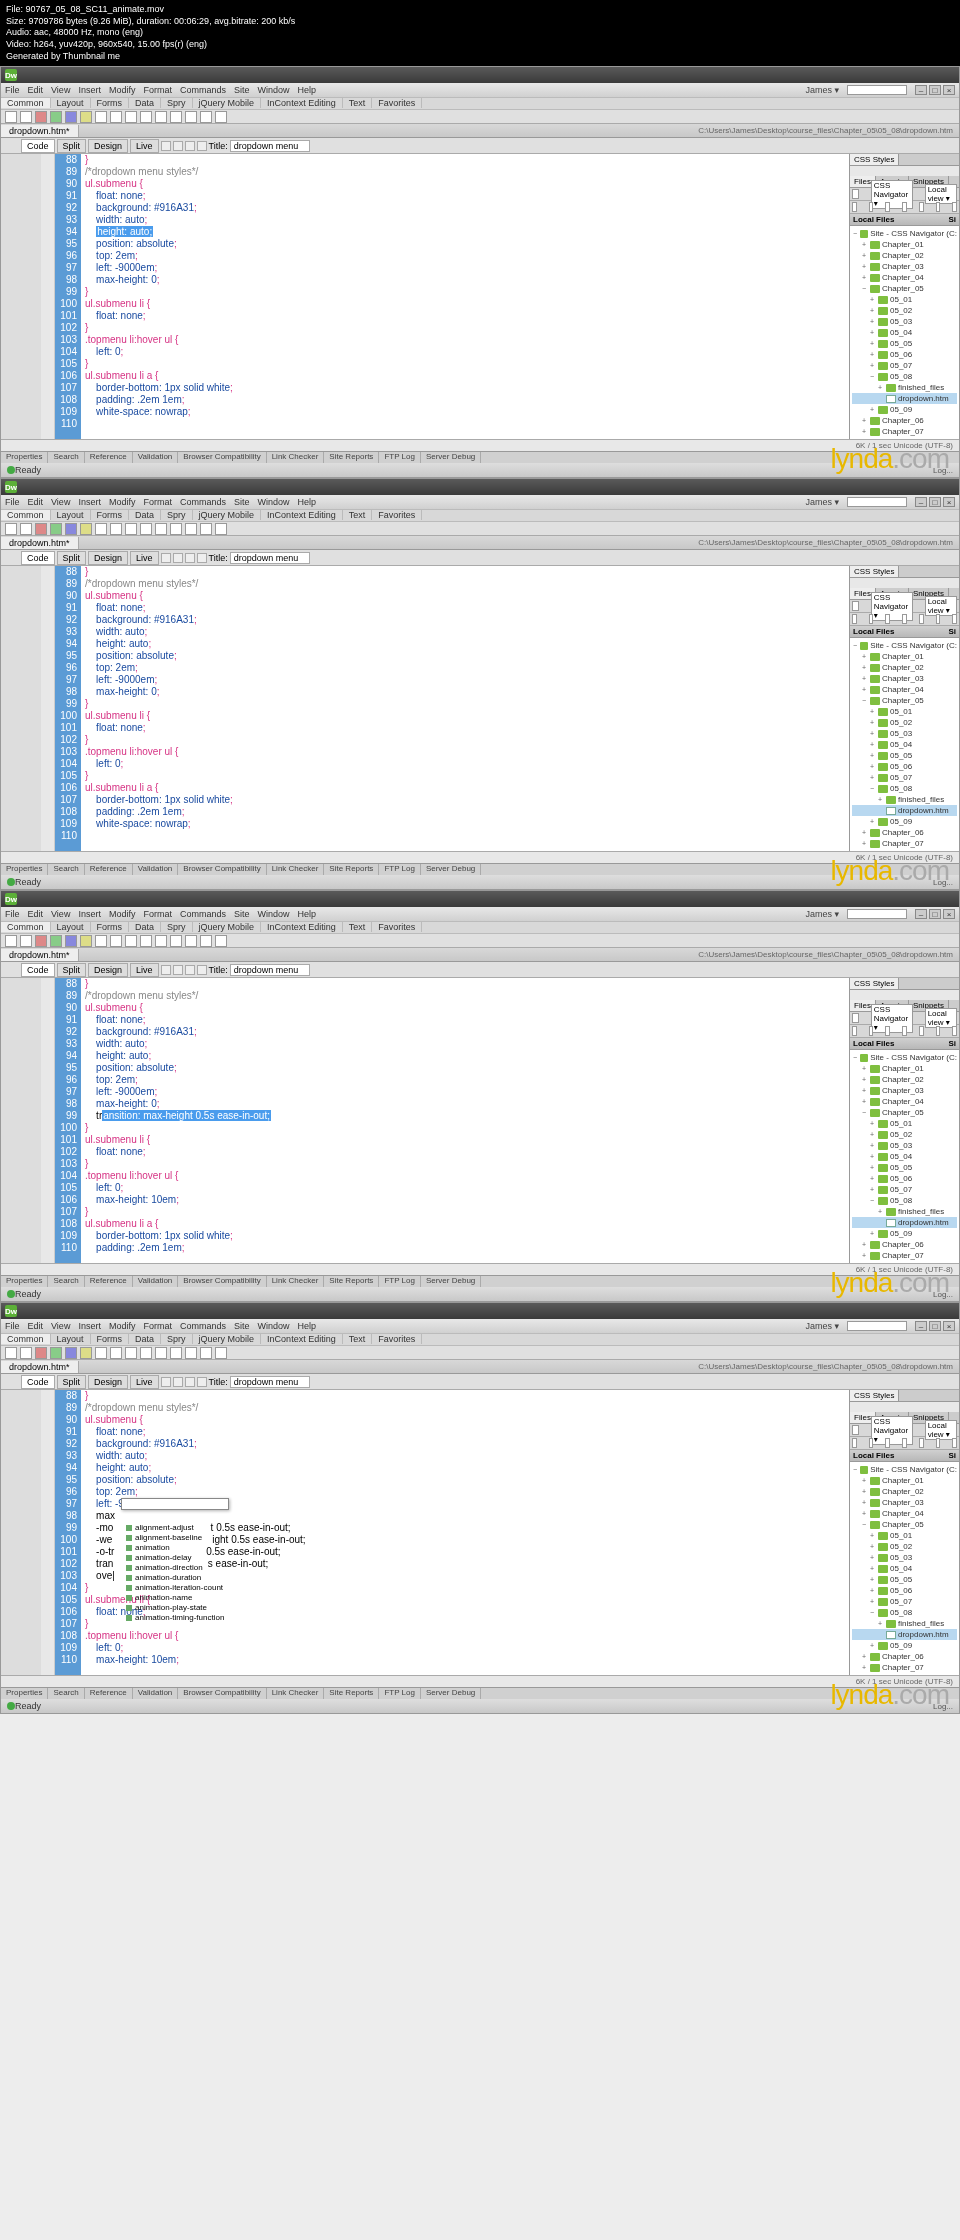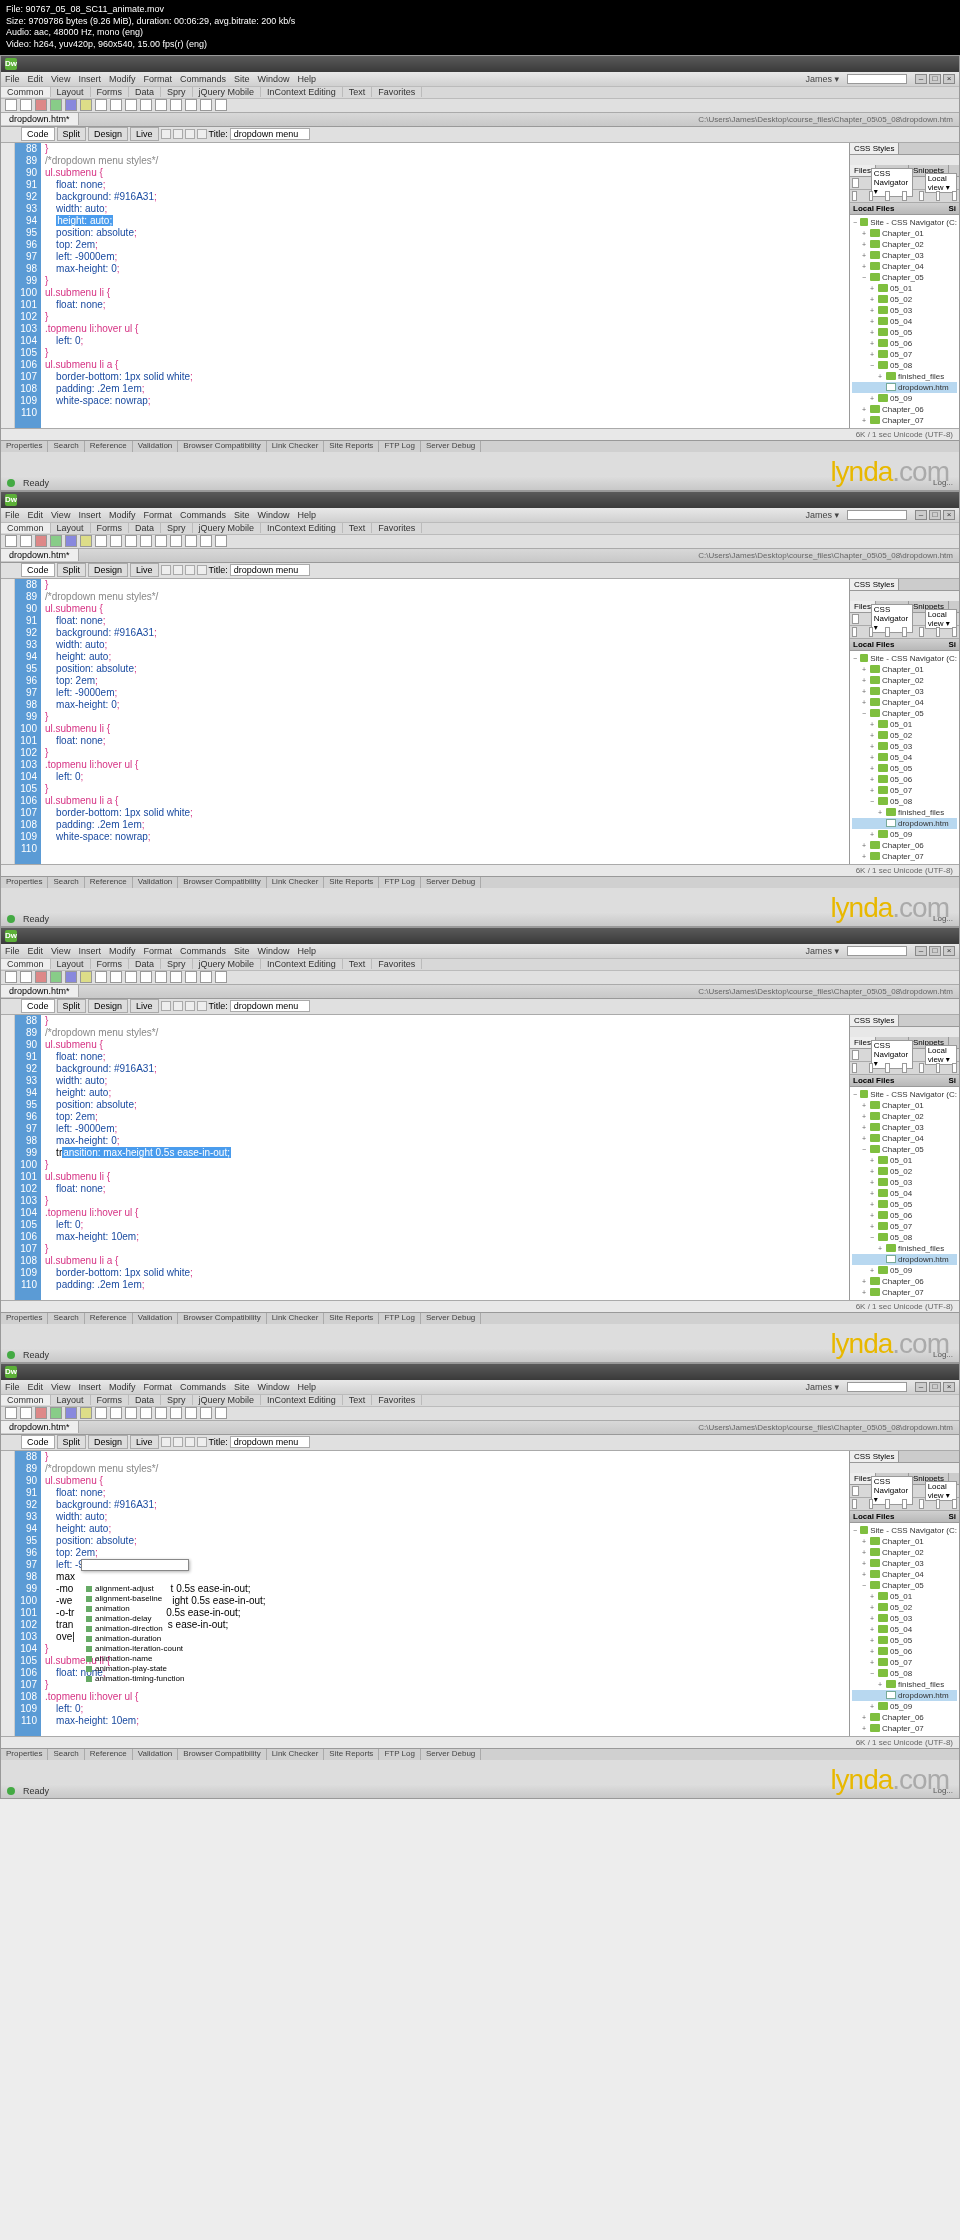--- a/index.html
+++ b/index.html
@@ -23,21 +23,21 @@
 .iconrow .ico.b { background:#88d; }
 .iconrow .ico.y { background:#dd8; }
 .doc-bar { background:linear-gradient(#d8d8d8,#c8c8c8); height:14px; display:flex; align-items:center; font-size:9px; border-bottom:1px solid #999; }
 .doc-tab { background:#eee; padding:1px 8px; border-right:1px solid #aaa; }
 .doc-bar .spacer { flex:1; }
 .doc-bar .path { color:#666; font-size:8px; padding-right:6px; }
 .view-toolbar { background:#e0e0e0; height:16px; display:flex; align-items:center; gap:2px; padding:0 20px; font-size:9px; border-bottom:1px solid #aaa; }
 .view-toolbar .vbtn { padding:1px 5px; background:#ddd; border:1px solid #aaa; }
 .view-toolbar .vbtn.active { background:#fff; }
 .view-toolbar .title-field { background:#fff; border:1px solid #aaa; padding:0 3px; width:80px; }
-.workspace { display:flex; background:#7f1d1d; }
+.workspace { display:flex; background:#7f1d1d;margin-left:40px; }
 .code-area { flex:1; display:flex; font-family:Consolas,monospace; font-size:10px; position:relative; }
 .code-gutter { width:14px; background:#e8e8e8; border-right:1px solid #ccc; }
 .code-gutter .g { height:12px; display:flex; align-items:center; justify-content:center; color:#888; font-size:8px; }
 .line-nums { background:#5b9bd5; color:#fff; width:26px; text-align:right; padding-right:4px; }
 .line-nums div { height:12px; line-height:12px; }
 .code-text { flex:1; background:#fff; padding-left:4px; }
 .code-text div { height:12px; line-height:12px; white-space:pre; }
 .c-sel { color:#d63384; }
 .c-prop { color:#1a4ba0; }
 .c-val { color:#1a4ba0; }
@@ -56,39 +56,40 @@
 .tree-row { display:flex; align-items:center; gap:2px; height:11px; }
 .tree-row .tog { width:8px; color:#666; text-align:center; font-size:7px; }
 .tree-row .fld { width:10px; height:8px; background:#7fbf3f; border-radius:1px; }
 .tree-row .fil { width:10px; height:8px; background:#fff; border:1px solid #7a9; }
 .tree-row.sel { background:#b8d8f0; }
 .tree-row .lbl { font-size:8px; color:#333; white-space:nowrap; overflow:hidden; }
 .in1 { padding-left:8px; } .in2 { padding-left:16px; } .in3 { padding-left:24px; }
 .status-line { background:#e8e8e8; border-top:1px solid #aaa; height:12px; font-size:8px; color:#666; display:flex; justify-content:flex-end; align-items:center; padding:0 6px; }
 .bottom-tabs { background:#d0d0d0; height:12px; display:flex; font-size:8px; border-top:1px solid #999; }
 .bottom-tabs .bt { padding:0 5px; border-right:1px solid #aaa; color:#444; }
-.ready-bar { background:linear-gradient(#dedede,#c8c8c8); height:14px; display:flex; align-items:center; font-size:9px; color:#333; padding:0 6px; gap:8px;margin-top:24px; }
+.ready-bar { background:linear-gradient(#dedede,#c8c8c8); height:14px; display:flex; align-items:center; font-size:9px; color:#333; padding:0 6px; gap:0; }
 .ready-bar .dot { width:8px; height:8px; background:#4a4; border-radius:50%; }
 .ready-bar .spacer { flex:1; }
 .ready-bar .log { color:#555; font-size:8px; }
 .watermark { position:relative; }
 .wm-text { position:absolute; right:10px; bottom:2px; font-size:28px; color:#aaa; font-weight:300; letter-spacing:-1px; pointer-events:none; }
 .wm-text .ly { color:#e8b800; }
 .autocomplete { position:absolute; background:#fff; border:1px solid #888; font-size:8px; box-shadow:1px 1px 3px rgba(0,0,0,.3); z-index:10; }
 .autocomplete div { padding:0 4px; height:10px; line-height:10px; display:flex; align-items:center; gap:3px; }
 .autocomplete div::before { content:""; width:6px; height:6px; background:#6a6; }
 </style>
 </head>
 <body>
 
 <div class="terminal">
   <div>File: 90767_05_08_SC11_animate.mov</div>
   <div>Size: 9709786 bytes (9.26 MiB), duration: 00:06:29, avg.bitrate: 200 kb/s</div>
   <div>Audio: aac, 48000 Hz, mono (eng)</div>
   <div>Video: h264, yuv420p, 960x540, 15.00 fps(r) (eng)</div>
+  <div>Generated by Thumbnail me</div>
 </div>
 
 <div id="frames">
   <div class="app-shell watermark">
     <div class="dw-titlebar">
         <div class="dw-logo">Dw</div>
       </div>
     <div class="menubar">
       <span>File</span>
         <span>Edit</span>

